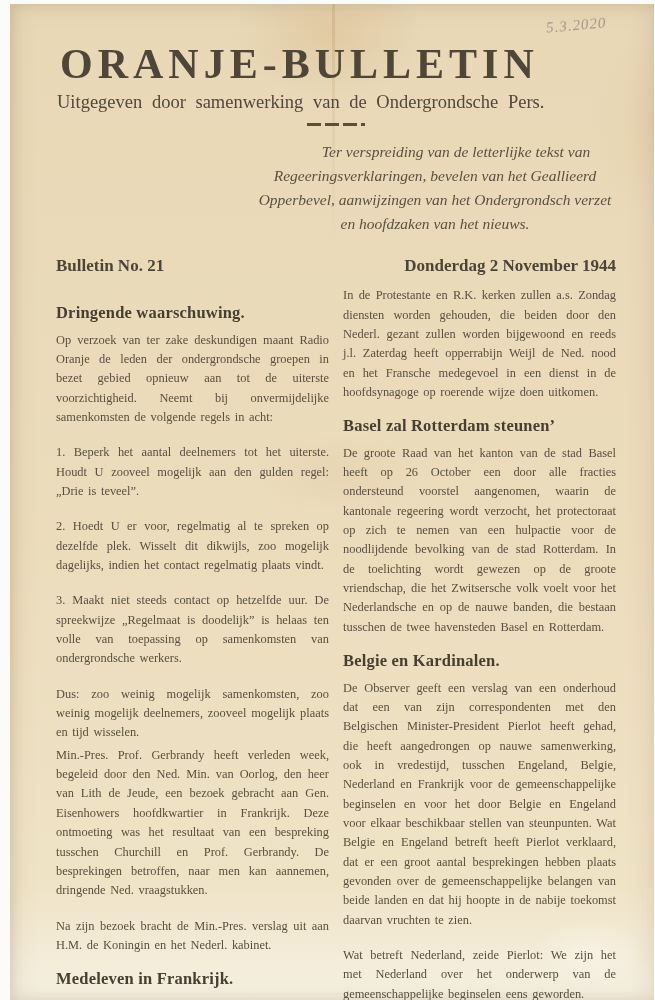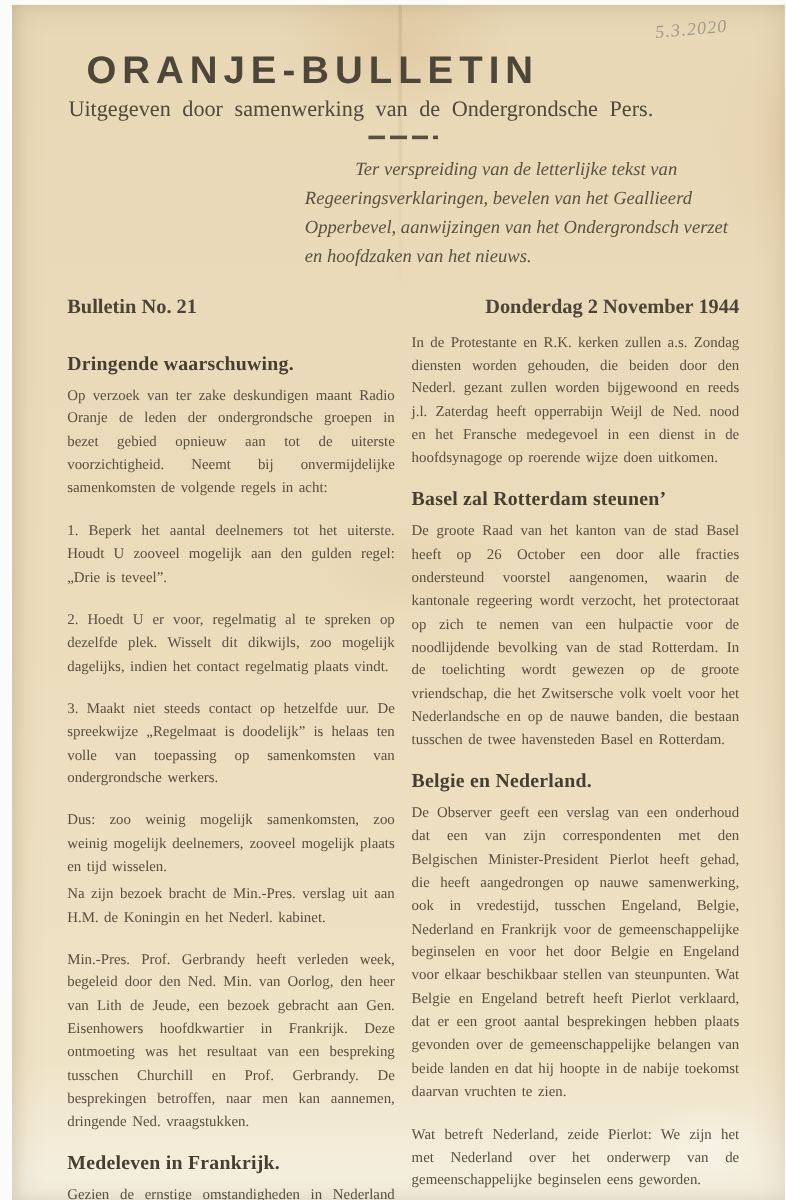--- a/index.html
+++ b/index.html
@@ -11,29 +11,29 @@
            radial-gradient(90px 140px at 648px 120px, rgba(222,170,130,.18), rgba(222,170,130,0) 70%),
            radial-gradient(120px 60px at 330px 470px, rgba(205,170,120,.12), rgba(205,170,120,0) 70%),
            radial-gradient(80px 50px at 580px 950px, rgba(255,255,255,.35), rgba(255,255,255,0) 70%),
            linear-gradient(180deg, #e8d8b6 0%, #ebdcbc 55%, #efe3c6 88%, #f4eddb 97%, #f7f2e4 100%);
          box-shadow: inset 0 0 26px rgba(120,90,50,.18), inset 4px 0 10px rgba(120,90,50,.10);}
   .crease{position:absolute;left:322px;top:0;width:3px;height:240px;pointer-events:none;
           background:linear-gradient(180deg, rgba(160,120,70,.20), rgba(160,120,70,0));}
   .content{position:relative;padding:14px 38px 0 46px;color:#544b3c;}
   .annotation{position:absolute;top:13px;right:48px;color:#a29a8a;
               font-style:italic;font-size:15px;transform:rotate(-5deg);letter-spacing:1px;}
-  .masthead-title{margin:24px 0 0 16px;font-size:32px;font-weight:bold;color:#4e4639;
+  .masthead-title{margin:24px 0 0 4px;font-size:42px;font-weight:bold;color:#4e4639;
                   letter-spacing:5px;white-space:nowrap;line-height:1.05;
-                  font-family:Liberation Sans, sans-serif;}
+                  font-family:Liberation Serif, serif;}
   .masthead-subtitle{margin:6px 0 0 1px;font-size:18.5px;font-weight:normal;color:#50483a;
                      word-spacing:5px;white-space:nowrap;}
   .rule-divider{width:58px;height:3px;margin:10px auto 0 auto;
                 background:repeating-linear-gradient(90deg,#57503f 0 14px,rgba(0,0,0,0) 14px 18px);}
   .motto{margin:14px 0 0 198px;font-style:italic;font-size:15.5px;line-height:1.55;
-         color:#59513f;text-align:left;}
+         color:#59513f;text-align:center;}
   .motto .indent{display:inline-block;width:42px;}
   .issue-row{display:flex;justify-content:space-between;align-items:flex-start;
              margin-top:20px;font-size:17px;font-weight:bold;color:#4c4437;}
   .columns{display:flex;gap:14px;margin-top:10px;}
   .col{flex:1 1 0;min-width:0;}
   .article-heading{font-size:16.5px;font-weight:bold;color:#463f31;margin:13px 0 7px 0;
                    line-height:1.3;letter-spacing:.2px;}
   .col .article:first-child .article-heading{margin-top:16px;}
   .article-para{margin:0 0 3px 0;font-size:12.4px;line-height:1.56;text-align:justify;
                 color:#584f3e;word-spacing:1.5px;}
@@ -63,38 +63,38 @@
         <div class="col">
             <section class="article">
               <h3 class="article-heading">Dringende waarschuwing.</h3>
               <p class="article-para">Op verzoek van ter zake deskundigen maant Radio Oranje de leden der ondergrondsche groepen in bezet gebied opnieuw aan tot de uiterste voorzichtigheid. Neemt bij onvermijdelijke samenkomsten de volgende regels in acht:</p>
               <p class="article-para">1.  Beperk het aantal deelnemers tot het uiterste. Houdt U zooveel mogelijk aan den gulden regel: „Drie is teveel”.</p>
               <p class="article-para">2.  Hoedt U er voor, regelmatig al te spreken op dezelfde plek. Wisselt dit dikwijls, zoo mogelijk dagelijks, indien het contact regelmatig plaats vindt.</p>
               <p class="article-para">3.  Maakt niet steeds contact op hetzelfde uur. De spreekwijze „Regelmaat is doodelijk” is helaas ten volle van toepassing op samenkomsten van ondergrondsche werkers.</p>
               <p class="article-para">Dus: zoo weinig mogelijk samenkomsten, zoo weinig mogelijk deelnemers, zooveel mogelijk plaats en tijd wisselen.</p>
             </section>
             <section class="article">
+              <p class="article-para">Min.-Pres. Prof. Gerbrandy heeft verleden week, begeleid door den Ned. Min. van Oorlog, den heer van Lith de Jeude, een bezoek gebracht aan Gen. Eisenhowers hoofdkwartier in Frankrijk. Deze ontmoeting was het resultaat van een bespreking tusschen Churchill en Prof. Gerbrandy. De besprekingen betroffen, naar men kan aannemen, dringende Ned. vraagstukken.</p>
               <p class="article-para">Na zijn bezoek bracht de Min.-Pres. verslag uit aan H.M. de Koningin en het Nederl. kabinet.</p>
-              <p class="article-para">Min.-Pres. Prof. Gerbrandy heeft verleden week, begeleid door den Ned. Min. van Oorlog, den heer van Lith de Jeude, een bezoek gebracht aan Gen. Eisenhowers hoofdkwartier in Frankrijk. Deze ontmoeting was het resultaat van een bespreking tusschen Churchill en Prof. Gerbrandy. De besprekingen betroffen, naar men kan aannemen, dringende Ned. vraagstukken.</p>
             </section>
             <section class="article">
               <h3 class="article-heading">Medeleven in Frankrijk.</h3>
               <p class="article-para">Gezien de ernstige omstandigheden in Nederland hebben de geestelijke leiders in Frankrijk, evenals dat in Engeland is geschied, openbare beden uitgeschreven voor de Nederlandsche bevolking. Kardinalen en Aartsbisschoppen en de Opperrabijn van Parijs benevens de voorzitter van de Federation Protestante de France, hebben de geestelijken, predikanten, rabijnen en geloovigen uitgenoodigd om in de godsdienstoefeningen gebeden uit te spreken voor het in nood verkeerend Nederland.</p>
             </section>
           </div>
         <div class="col">
             <section class="article">
               <p class="article-para">In de Protestante en R.K. kerken zullen a.s. Zondag diensten worden gehouden, die beiden door den Nederl. gezant zullen worden bijgewoond en reeds j.l. Zaterdag heeft opperrabijn Weijl de Ned. nood en het Fransche medegevoel in een dienst in de hoofdsynagoge op roerende wijze doen uitkomen.</p>
             </section>
             <section class="article">
               <h3 class="article-heading">Basel zal Rotterdam steunenʼ</h3>
               <p class="article-para">De groote Raad van het kanton van de stad Basel heeft op 26 October een door alle fracties ondersteund voorstel aangenomen, waarin de kantonale regeering wordt verzocht, het protectoraat op zich te nemen van een hulpactie voor de noodlijdende bevolking van de stad Rotterdam. In de toelichting wordt gewezen op de groote vriendschap, die het Zwitsersche volk voelt voor het Nederlandsche en op de nauwe banden, die bestaan tusschen de twee havensteden Basel en Rotterdam.</p>
             </section>
             <section class="article">
-              <h3 class="article-heading">Belgie en Nederland.</h3>
+              <h3 class="article-heading">Belgie en Kardinalen.</h3>
               <p class="article-para">De Observer geeft een verslag van een onderhoud dat een van zijn correspondenten met den Belgischen Minister-President Pierlot heeft gehad, die heeft aangedrongen op nauwe samenwerking, ook in vredestijd, tusschen Engeland, Belgie, Nederland en Frankrijk voor de gemeenschappelijke beginselen en voor het door Belgie en Engeland voor elkaar beschikbaar stellen van steunpunten. Wat Belgie en Engeland betreft heeft Pierlot verklaard, dat er een groot aantal besprekingen hebben plaats gevonden over de gemeenschappelijke belangen van beide landen en dat hij hoopte in de nabije toekomst daarvan vruchten te zien.</p>
               <p class="article-para">Wat betreft Nederland, zeide Pierlot: We zijn het met Nederland over het onderwerp van de gemeenschappelijke beginselen eens geworden.</p>
             </section>
           </div>
       </div>
 
     </div>
   </div>
 </div>
 

